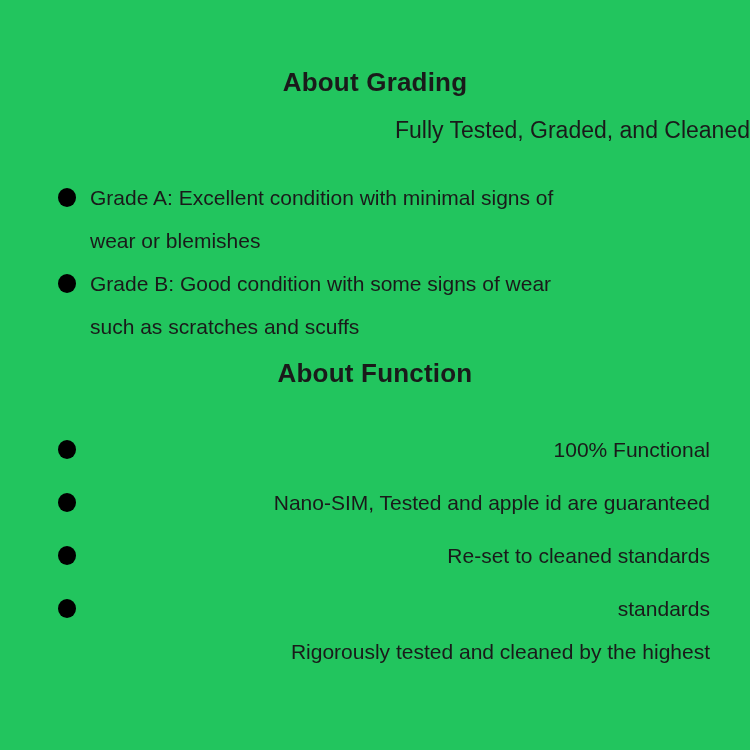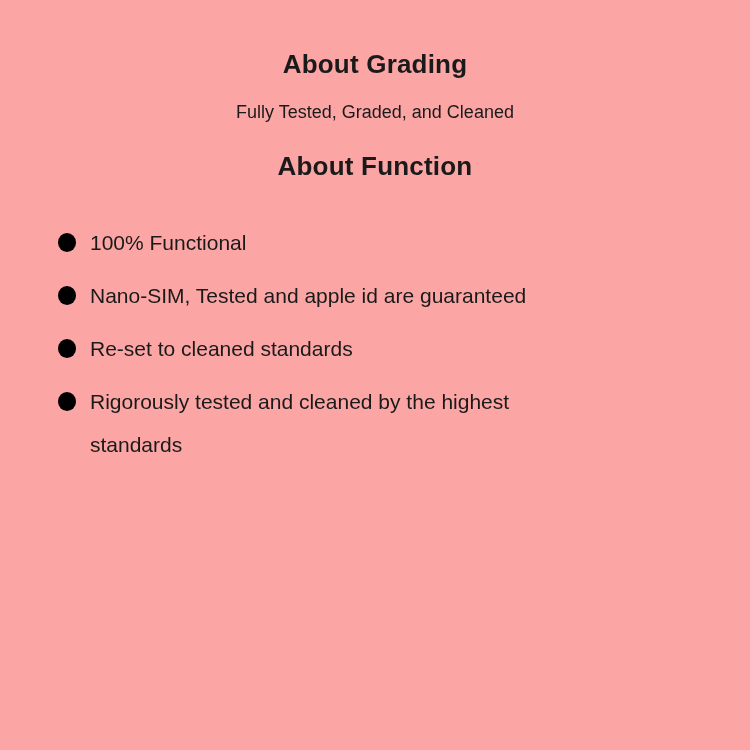--- a/index.html
+++ b/index.html
@@ -4,49 +4,50 @@
 <style>
   html, body {
     margin: 0;
     padding: 0;
     background: #ffffff;
   }
   .page {
     position: relative;
     width: 750px;
     height: 750px;
-    background: #fca5a5;
+    background: #22c55e;
     color: #1a1a1a;
     font-family: "Liberation Sans", sans-serif;
     box-sizing: border-box;
-    padding-top: 46px;
+    padding-top: 64px;
     overflow: hidden;
   }
   .section-title {
     margin: 0;
     font-size: 26px;
     line-height: 36px;
     font-weight: bold;
     text-align: center;
     letter-spacing: 0.2px;
   }
   .subtitle {
     margin: 14px 0 0 0;
-    font-size: 18px;
+    font-size: 23px;
     line-height: 32px;
     font-weight: normal;
-    text-align: center;
+    text-align: right;
   }
   .bullet-list {
     margin: 30px 40px 0 58px;
     padding: 0;
     list-style: none;
   }
   .bullet-list.function-list {
     margin-top: 37px;
+    text-align: right;
   }
   .bullet-item {
     position: relative;
     padding-left: 32px;
     margin: 0;
   }
   .function-list .bullet-item {
     margin-bottom: 10px;
   }
   .bullet-dot {
@@ -57,48 +58,60 @@
     height: 19px;
     border-radius: 50%;
     background: #000000;
   }
   .bullet-line {
     font-size: 21px;
     line-height: 43px;
     white-space: nowrap;
   }
   .function-title {
-    margin-top: 20px;
+    margin-top: 7px;
   }
 </style>
 </head>
 <body>
 
 <div class="page">
 
   <h1 class="section-title">About Grading</h1>
 
   <p class="subtitle">Fully Tested, Graded, and Cleaned</p>
 
+  <ul class="bullet-list grading-list">
+    <li class="bullet-item">
+      <span class="bullet-dot"></span>
+      <div class="bullet-line">Grade A: Excellent condition with minimal signs of</div>
+      <div class="bullet-line">wear or blemishes</div>
+    </li>
+    <li class="bullet-item">
+      <span class="bullet-dot"></span>
+      <div class="bullet-line">Grade B: Good condition with some signs of wear</div>
+      <div class="bullet-line">such as scratches and scuffs</div>
+    </li>
+  </ul>
 
   <h1 class="section-title function-title">About Function</h1>
 
   <ul class="bullet-list function-list">
     <li class="bullet-item">
       <span class="bullet-dot"></span>
       <div class="bullet-line">100% Functional</div>
     </li>
     <li class="bullet-item">
       <span class="bullet-dot"></span>
       <div class="bullet-line">Nano-SIM, Tested and apple id are guaranteed</div>
     </li>
     <li class="bullet-item">
       <span class="bullet-dot"></span>
       <div class="bullet-line">Re-set to cleaned standards</div>
     </li>
     <li class="bullet-item">
       <span class="bullet-dot"></span>
+      <div class="bullet-line">standards</div>
       <div class="bullet-line">Rigorously tested and cleaned by the highest</div>
-      <div class="bullet-line">standards</div>
     </li>
   </ul>
 
 </div>
 
 </body></html>

